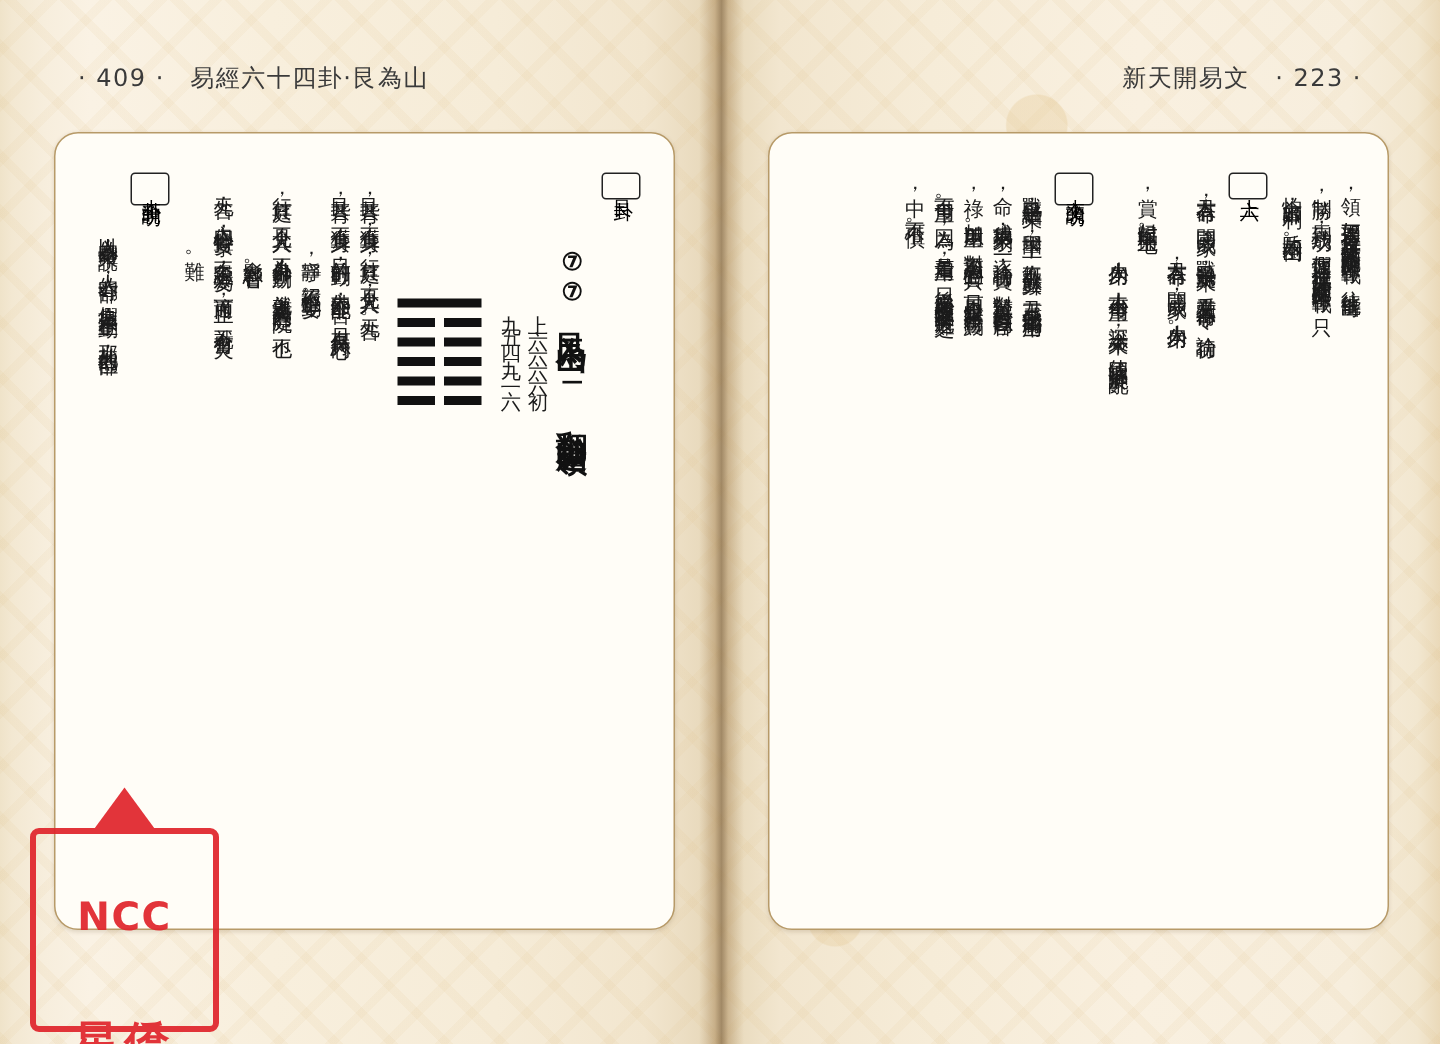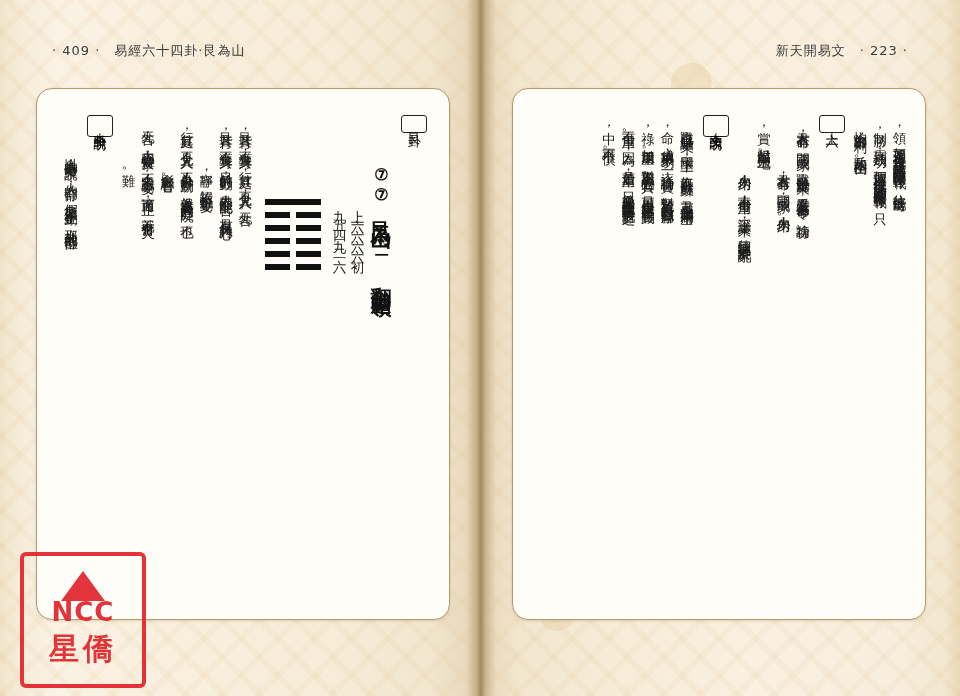--- a/index.html
+++ b/index.html
@@ -65,21 +65,21 @@
     border: 1.5px solid #b79a68;
     border-radius: 16px;
     box-shadow: 0 1px 3px rgba(120,95,60,0.20);
   }
   .page-left  { left: 36px; }
   .page-right { left: 512px; }
 
   .running-head {
     position: absolute;
     top: 42px;
-    font-size: 13px;
+    font-size: 16px;
     color: #3a3a3a;
     letter-spacing: 1px;
     white-space: nowrap;
     font-family: "DejaVu Sans", sans-serif;
   }
   .rh-left  { left: 52px; }
   .rh-right { right: 52px; }
 
   
   .vcols {
@@ -181,20 +181,21 @@
     border: 4px solid #e0242b;
     border-radius: 6px;
     color: #e0242b;
     font-family: "DejaVu Sans", sans-serif;
     font-weight: bold;
     display: flex;
     flex-direction: column;
     align-items: center;
     justify-content: center;
     opacity: 0.92;
+    gap: 46px;
   }
   .stamp .tri {
     width: 0; height: 0;
     border-left: 22px solid transparent;
     border-right: 22px solid transparent;
     border-bottom: 30px solid #e0242b;
     margin-bottom: -4px;
   }
   .stamp .ncc { font-size: 26px; letter-spacing: 1px; }
   .stamp .cn { font-size: 30px; letter-spacing: 4px; margin-top: 2px; }

